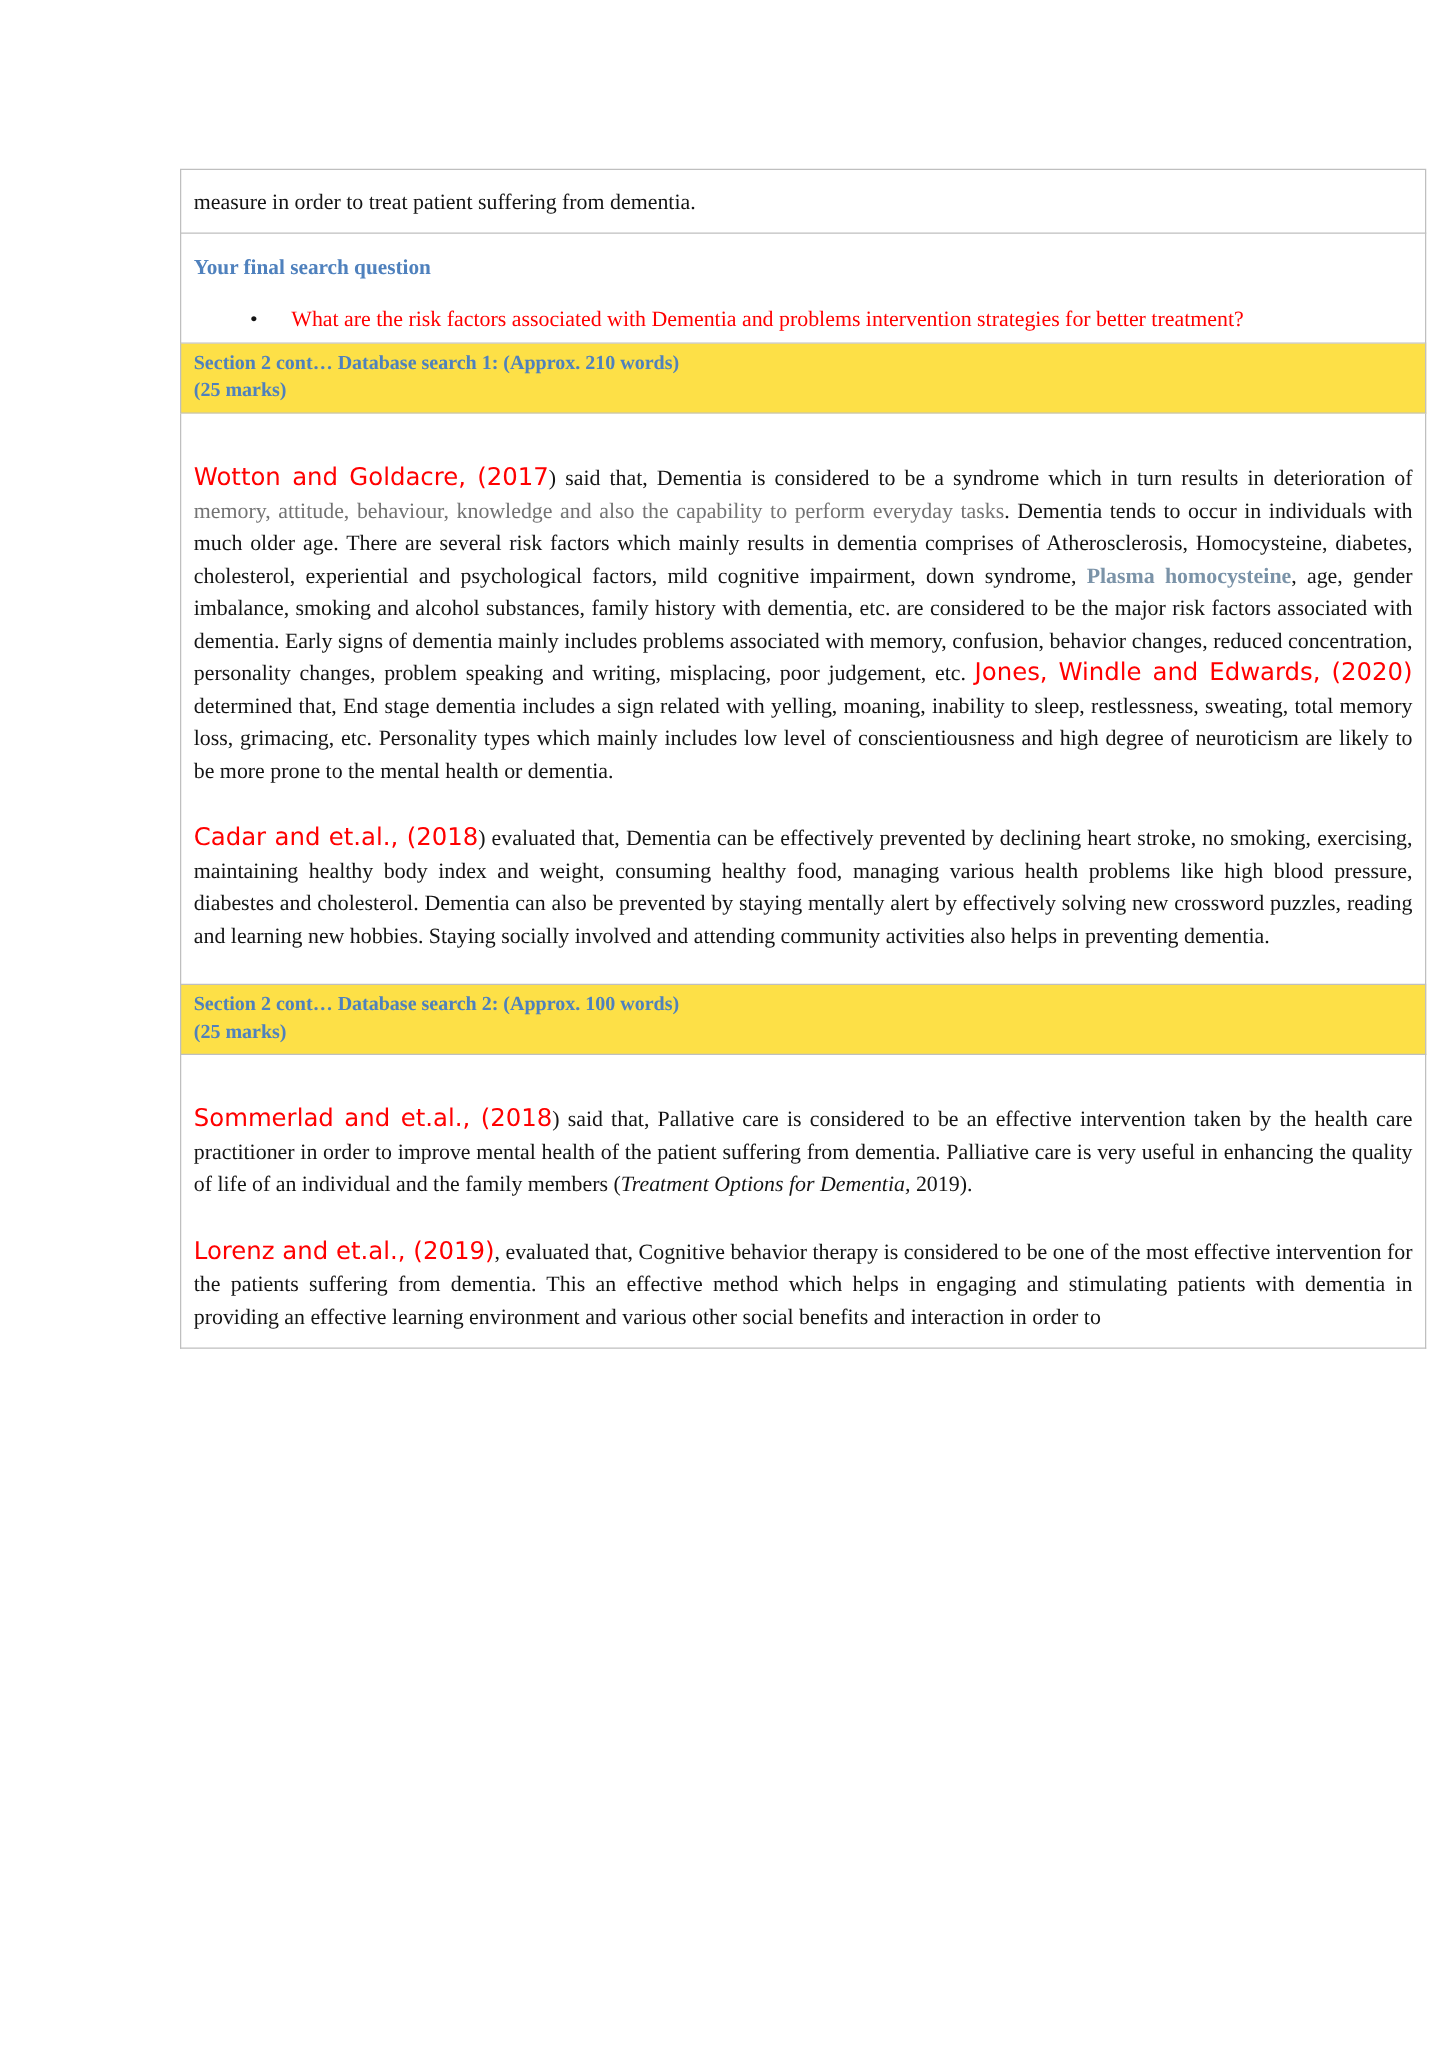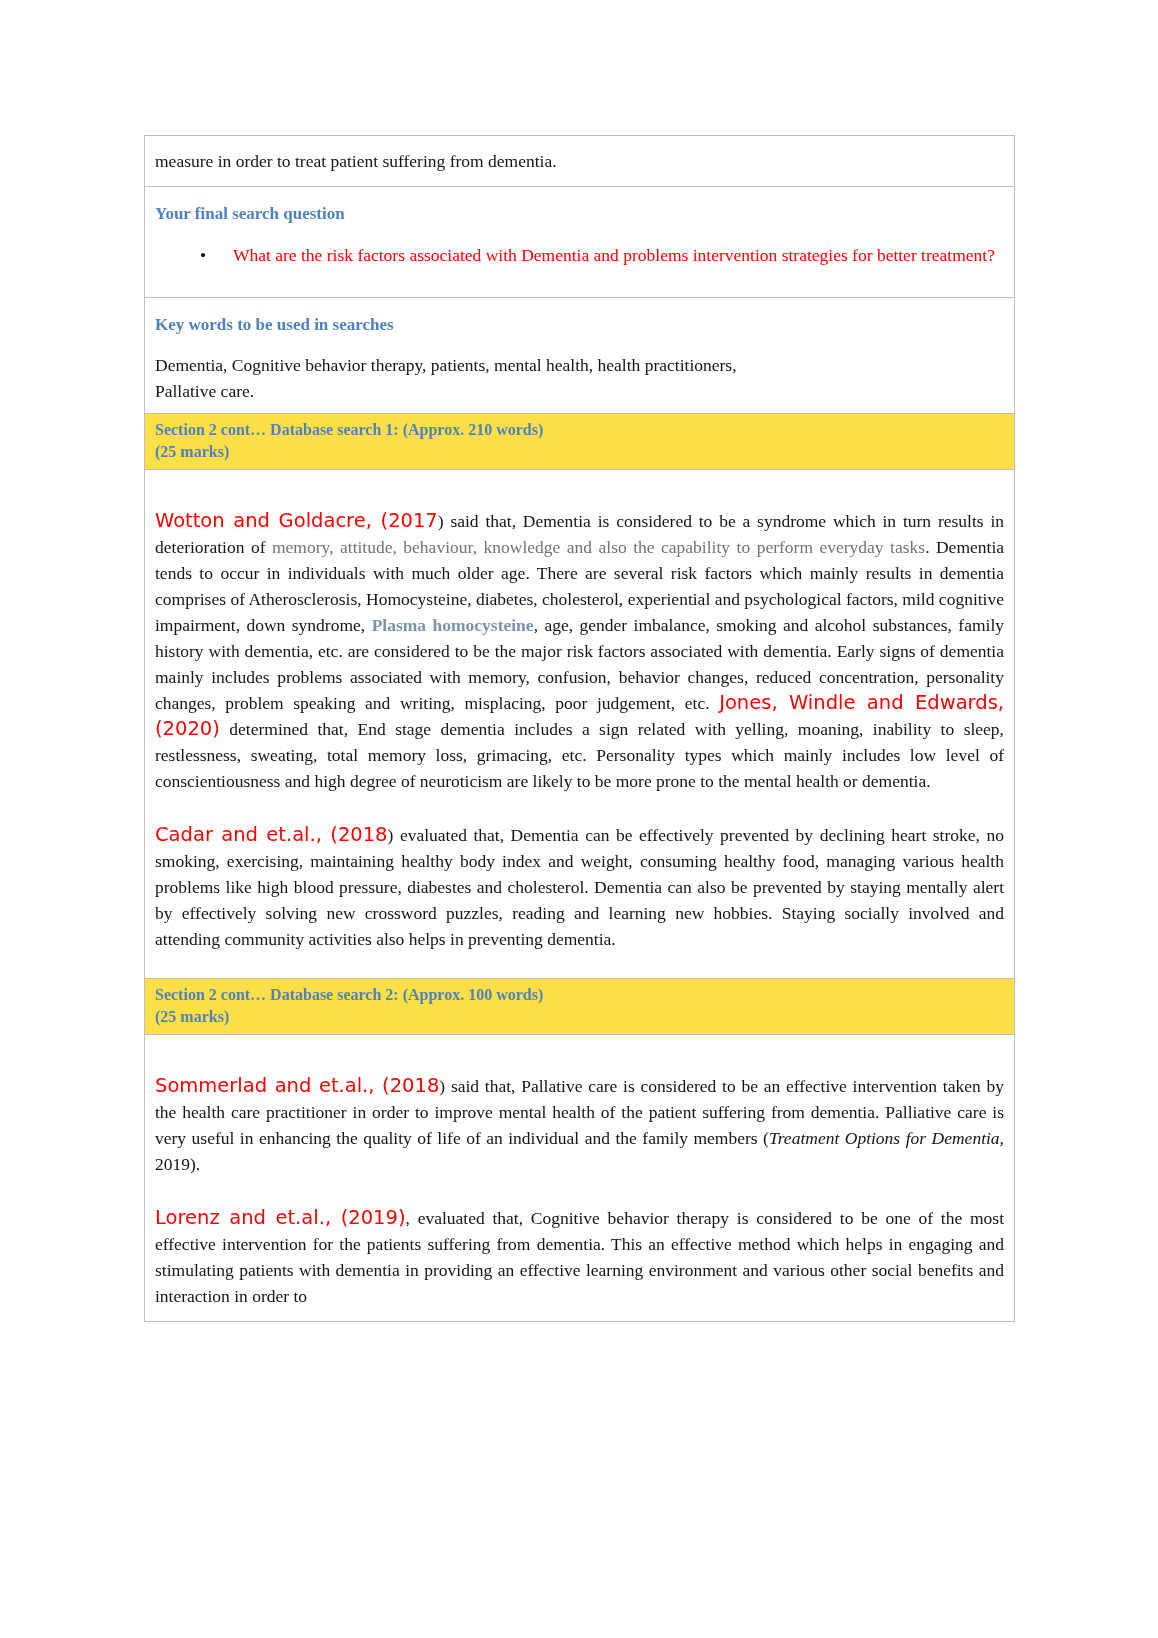--- a/index.html
+++ b/index.html
@@ -12,41 +12,41 @@
     height: 1638px;
     position: relative;
     overflow: hidden;
     font-family: "Liberation Serif", serif;
     color: #141414;
   }
   .doc-table {
     position: absolute;
     left: 144px;
     top: 135px;
-    width: 871px;
+    width: 997px;
     border-top: 1px solid #bfbfbf;
   }
   .row {
     border-left: 1px solid #bfbfbf;
     border-right: 1px solid #bfbfbf;
     border-bottom: 1px solid #bfbfbf;
     box-sizing: border-box;
   }
   .cell-plain {
     padding: 14px 10px 13px 10px;
     font-size: 17.5px;
     line-height: 23px;
   }
   .blue-heading {
     color: #4f81bd;
     font-weight: bold;
     font-size: 17px;
     line-height: 22px;
   }
-  .cell-question { padding: 16px 10px 29px 10px; }
+  .cell-question { padding: 16px 10px 6px 10px; }
   .bullet-line {
     display: flex;
     margin-top: 17px;
     padding-left: 45px;
     padding-right: 2px;
   }
   .bullet {
     flex: none;
     width: 33px;
     color: #141414;
@@ -105,27 +105,20 @@
   </div>
 
   <div class="row cell-question">
     <div class="blue-heading">Your final search question</div>
     <div class="bullet-line">
       <span class="bullet">•</span>
       <div class="bullet-text">What are the risk factors associated with Dementia and problems intervention strategies for better treatment?</div>
     </div>
   </div>
 
-  <div class="row cell-keywords">
-    <div class="blue-heading">Key words to be used in searches</div>
-    <div class="keywords-body">
-      <div>Dementia, Cognitive behavior therapy, patients, mental health, health practitioners,</div>
-      <div>Pallative care.</div>
-    </div>
-  </div>
 
   <div class="row section-header">
     <div>Section 2 cont… Database search 1: (Approx. 210 words)</div>
     <div>(25 marks)</div>
   </div>
 
   <div class="row big-cell">
     <p class="body-para"><span class="author">Wotton and Goldacre, (2017</span><span>) said that, Dementia is considered to be a syndrome which in turn results in deterioration of </span><span class="red-inline">memory, attitude, behaviour, knowledge and also the capability to perform everyday tasks</span><span>. Dementia tends to occur in individuals with much older age. There are several risk factors which mainly results in dementia comprises of Atherosclerosis, Homocysteine, diabetes, cholesterol, experiential and psychological factors, mild cognitive impairment, down syndrome, </span><span class="gray-inline">Plasma homocysteine</span><span>, age, gender imbalance, smoking and alcohol substances, family history with dementia, etc. are considered to be the major risk factors associated with dementia. Early signs of dementia mainly includes problems associated with memory, confusion, behavior changes, reduced concentration, personality changes, problem speaking and writing, misplacing, poor judgement, etc. </span><span class="author">Jones, Windle and Edwards, (2020)</span><span> determined that, End stage dementia includes a sign related with yelling, moaning, inability to sleep, restlessness, sweating, total memory loss, grimacing, etc. Personality types which mainly includes low level of conscientiousness and high degree of neuroticism are likely to be more prone to the mental health or dementia.</span></p>
     <p class="body-para"><span class="author">Cadar and et.al., (2018</span><span>) evaluated that, Dementia can be effectively prevented by declining heart stroke, no smoking, exercising, maintaining healthy body index and weight, consuming healthy food, managing various health problems like high blood pressure, diabestes and cholesterol. Dementia can also be prevented by staying mentally alert by effectively solving new crossword puzzles, reading and learning new hobbies. Staying socially involved and attending community activities also helps in preventing dementia.</span></p>
   </div>

